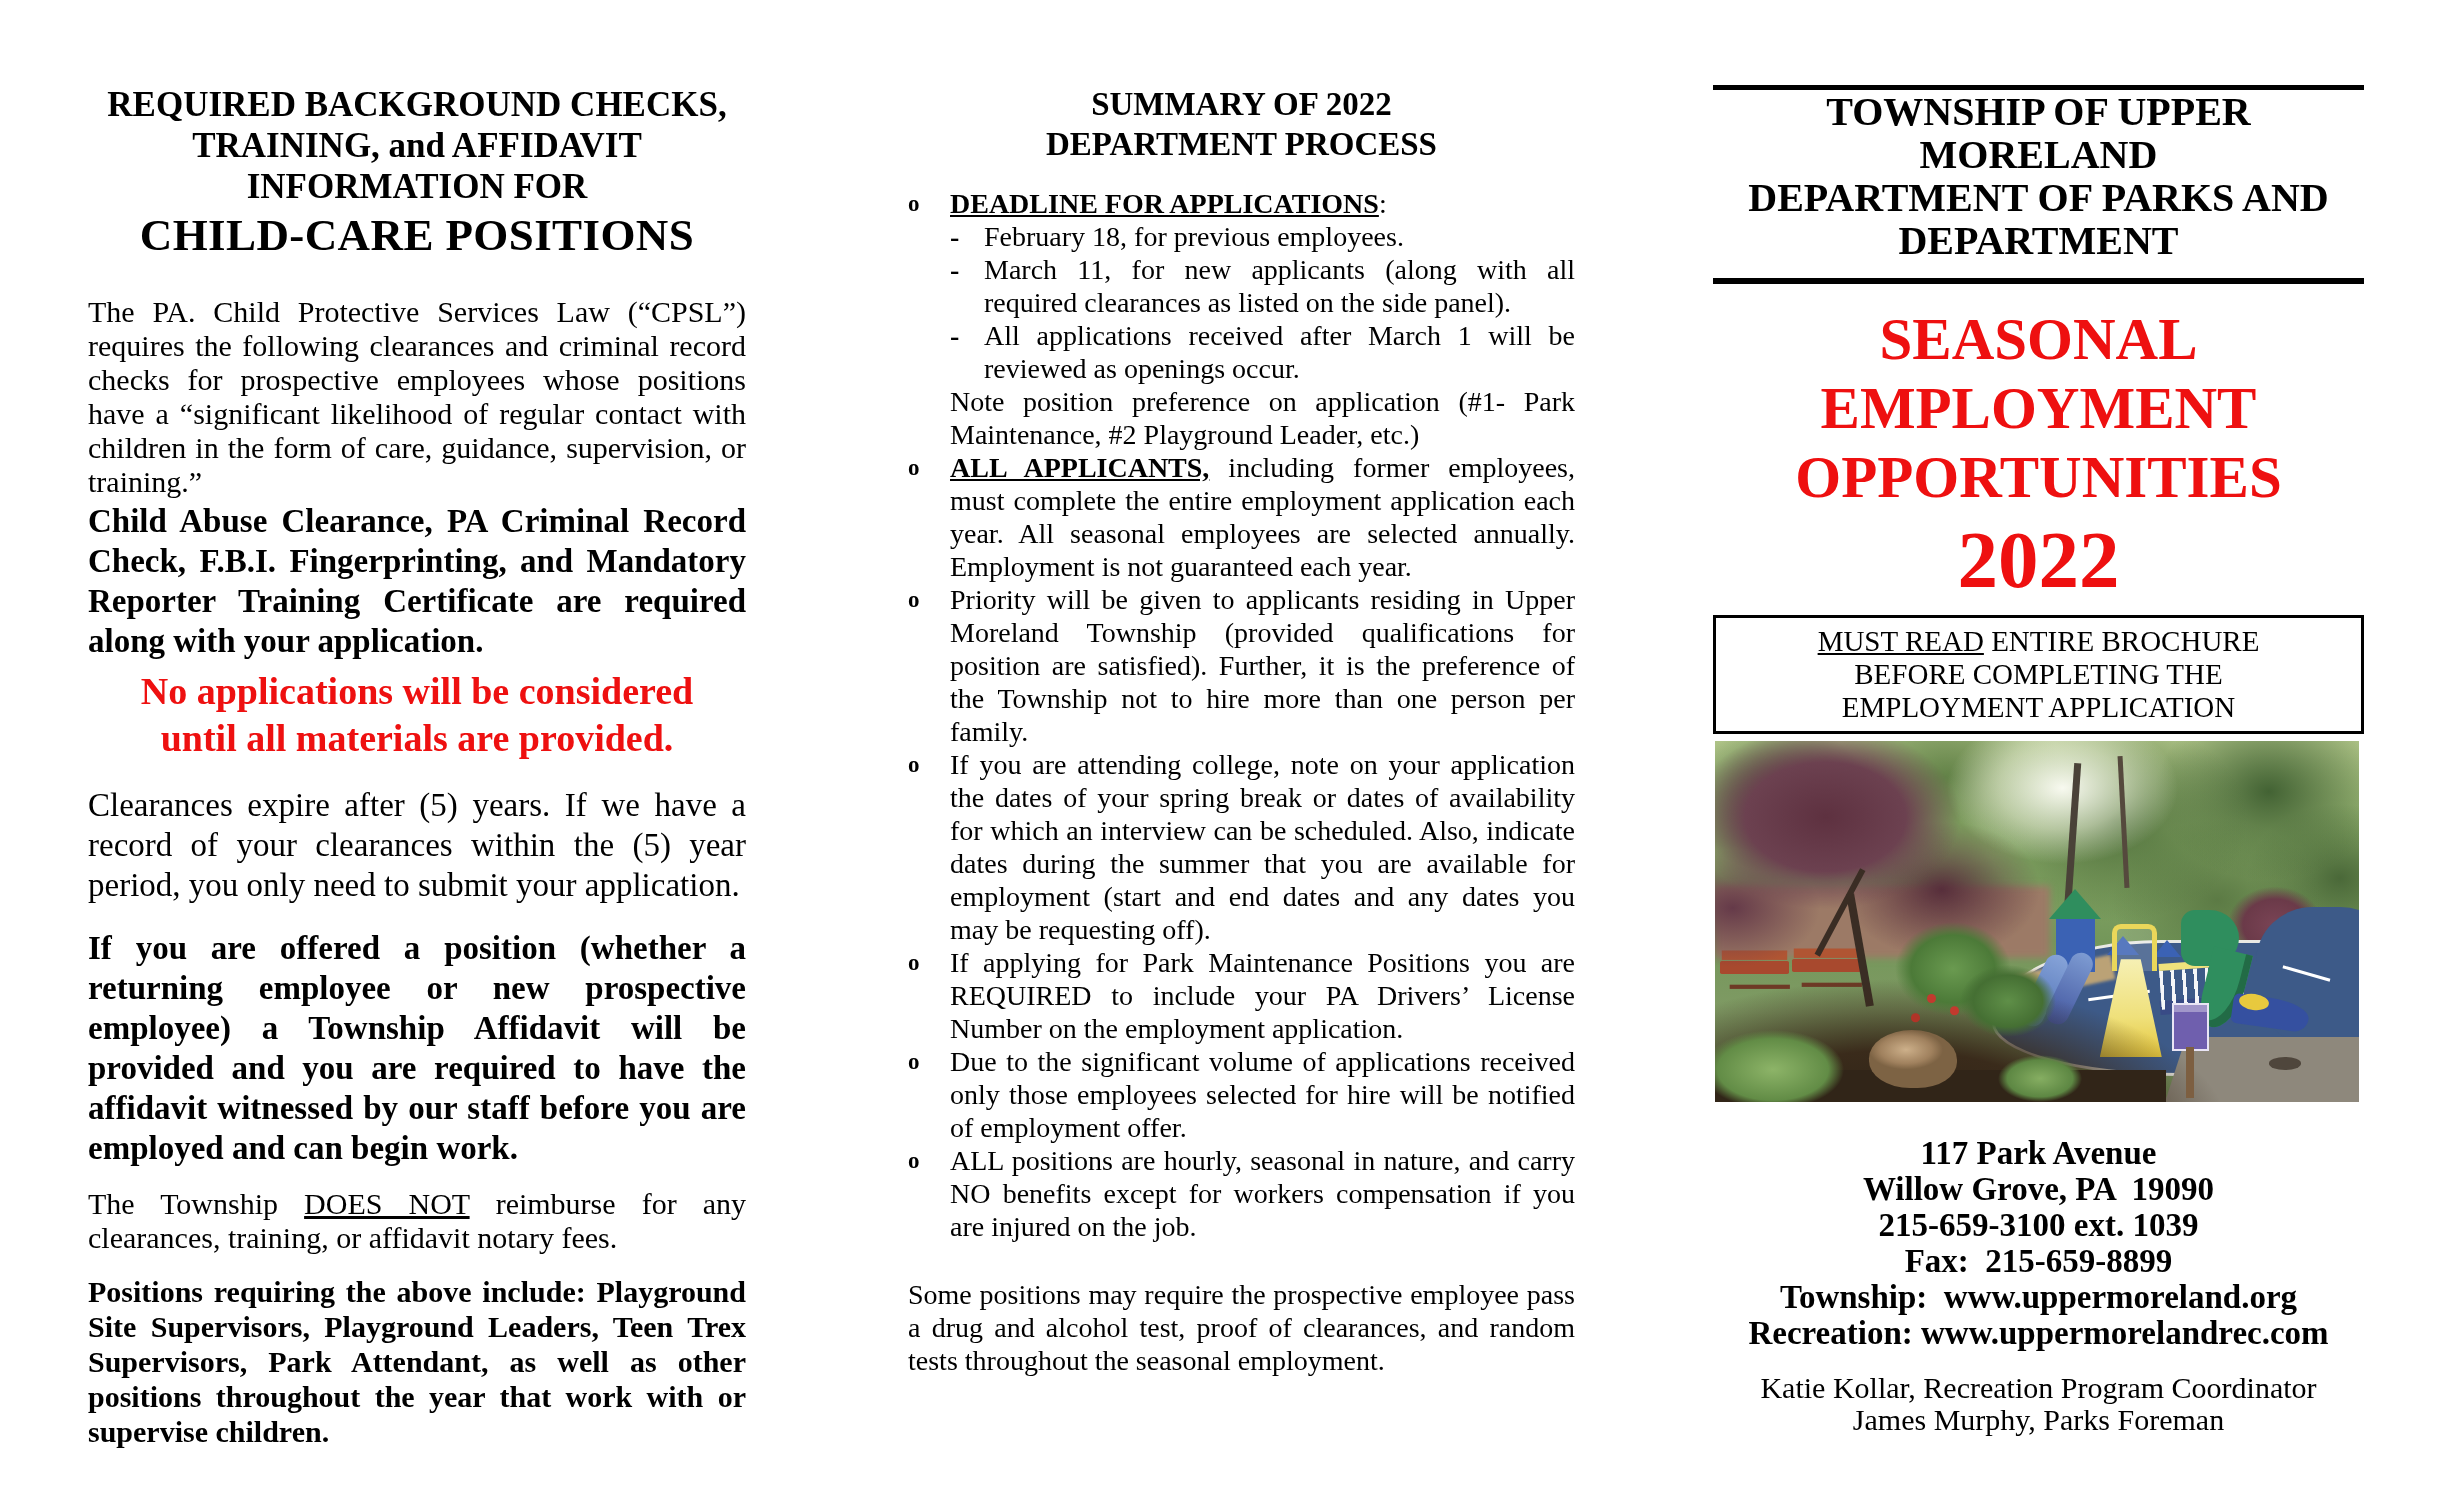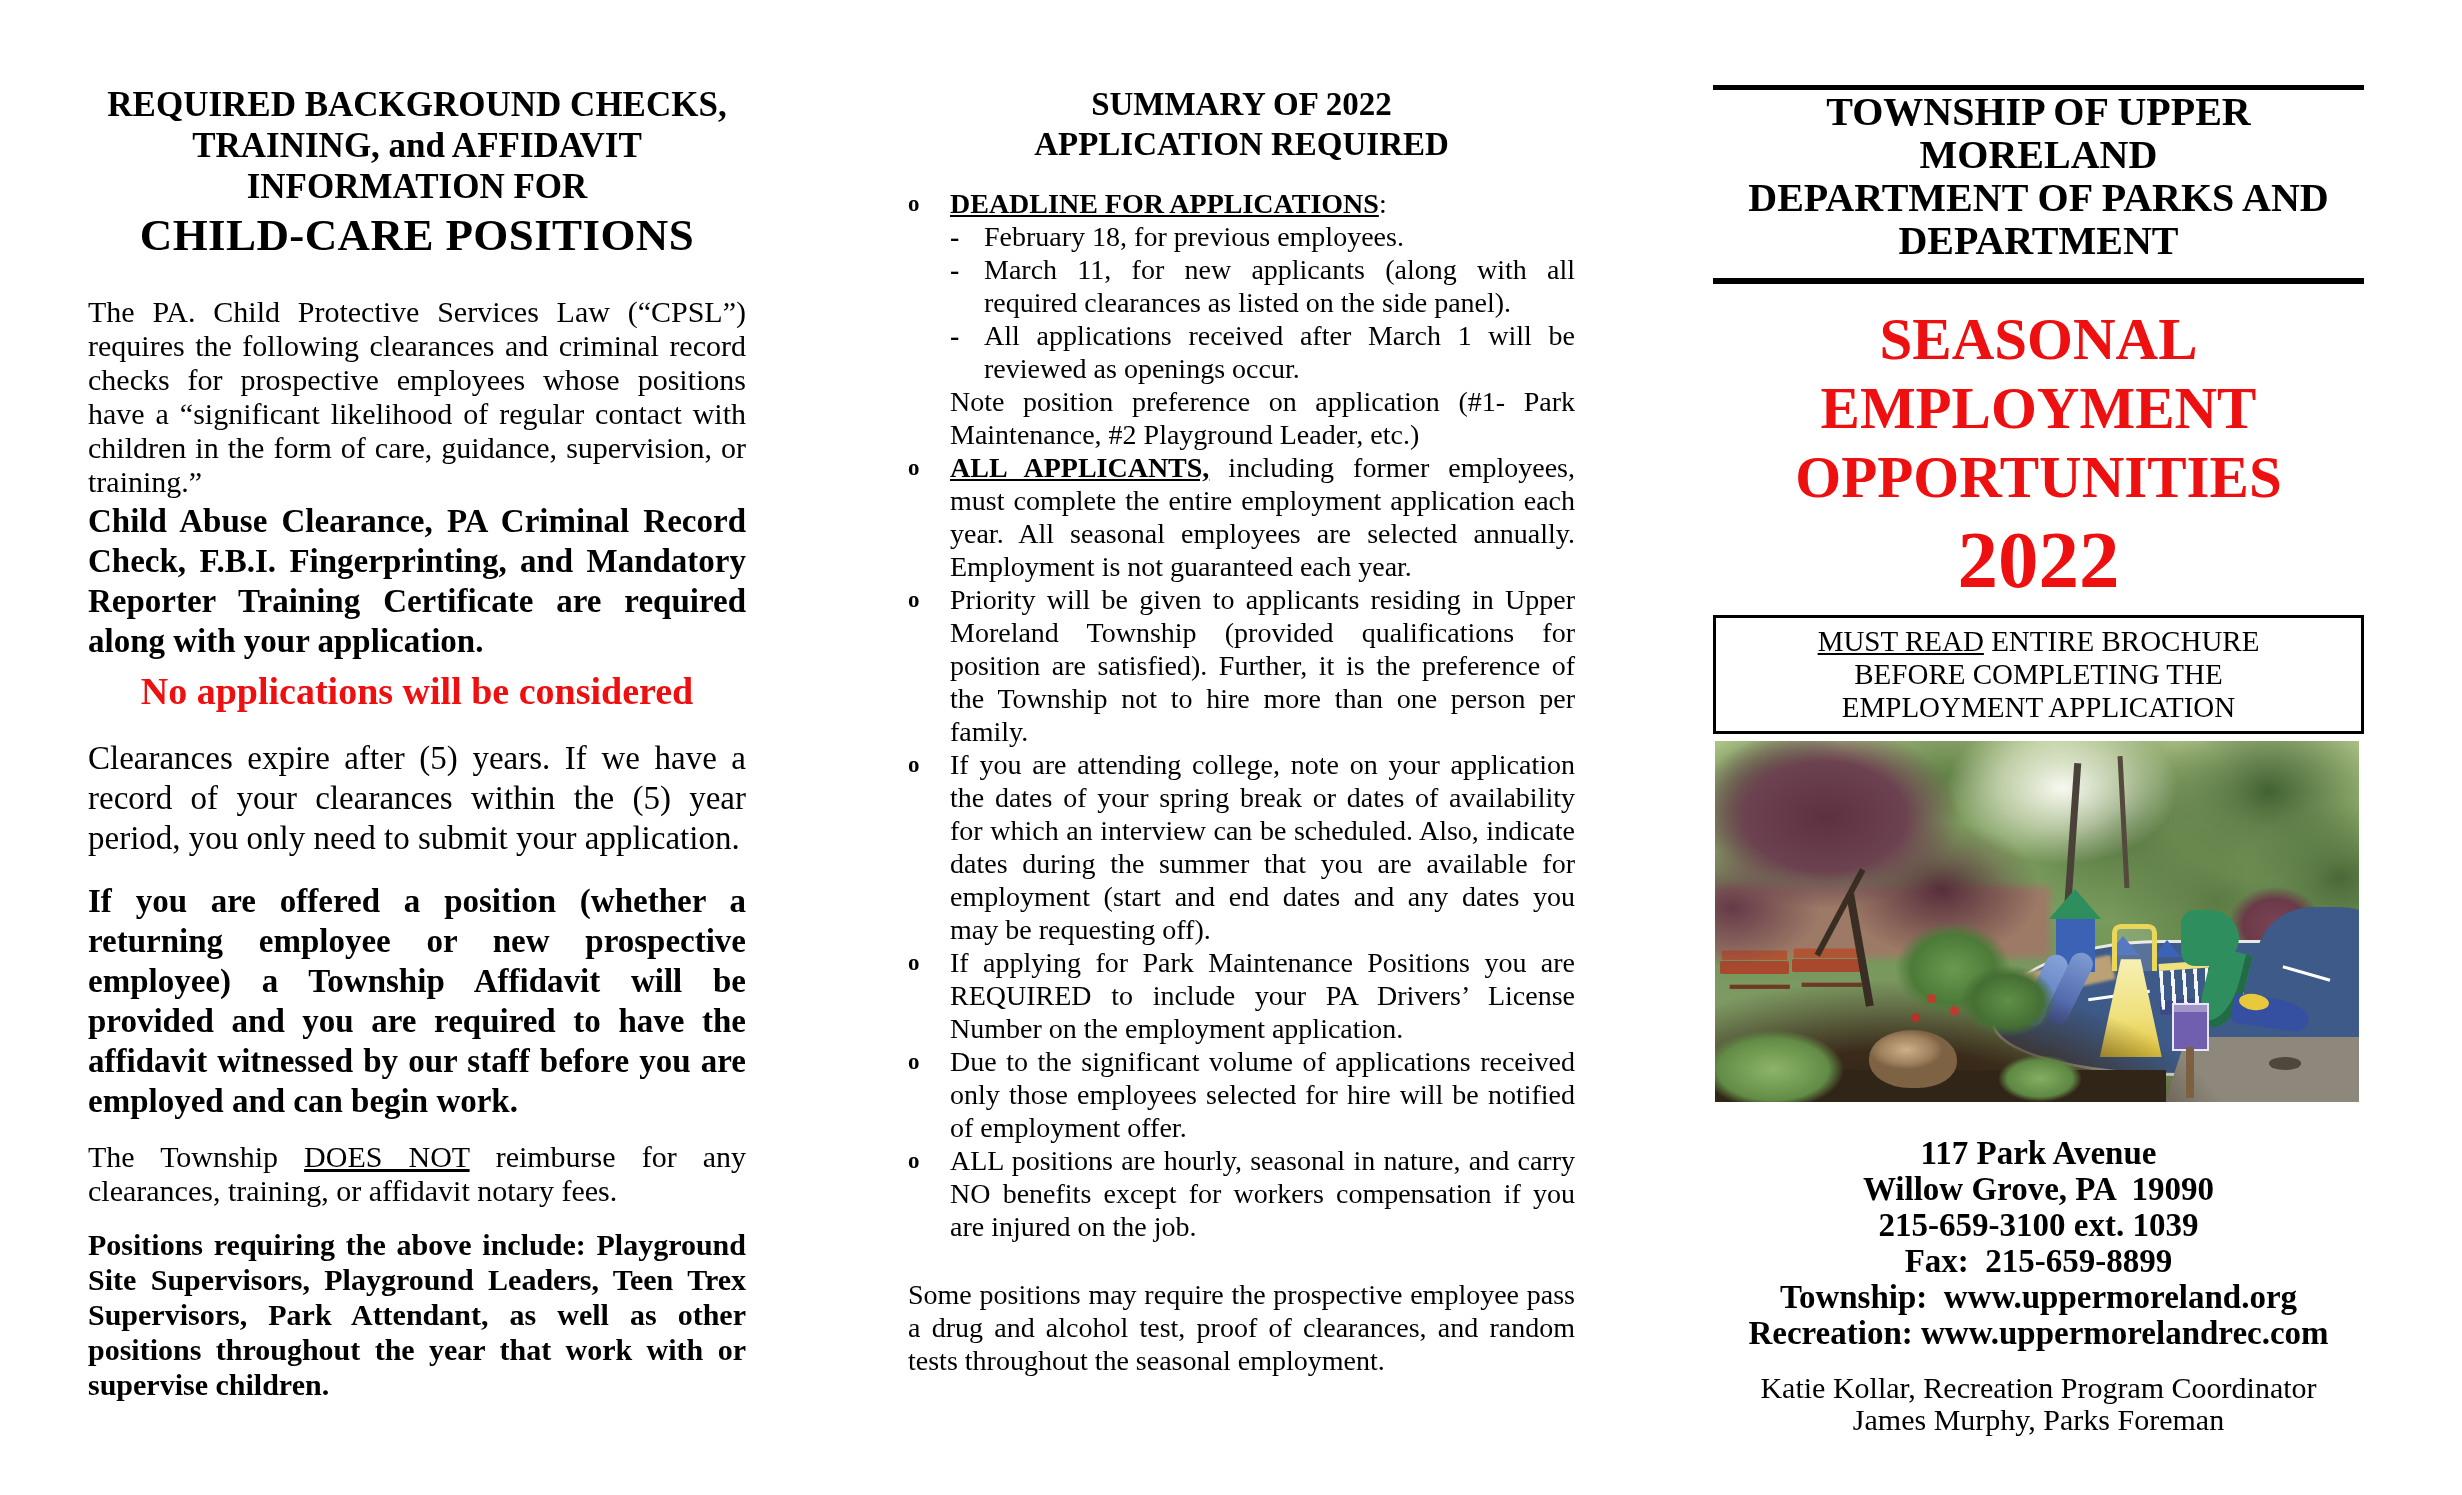--- a/index.html
+++ b/index.html
@@ -128,33 +128,34 @@
   <div class="lh-line">REQUIRED BACKGROUND CHECKS,</div>
   <div class="lh-line">TRAINING, and AFFIDAVIT</div>
   <div class="lh-line">INFORMATION FOR</div>
   <div class="lh-big">CHILD-CARE POSITIONS</div>
 
   <p class="lc-p1 just">The PA. Child Protective Services Law (“CPSL”) requires the following clearances and criminal record checks for prospective employees whose positions have a “significant likelihood of regular contact with children in the form of care, guidance, supervision, or training.”</p>
   <p class="lc-bold1 just">Child Abuse Clearance, PA Criminal Record Check, F.B.I. Fingerprinting, and Mandatory Reporter Training Certificate are required along with your application.</p>
 
   <div class="red-block">
     <div class="red-line">No applications will be considered</div>
+    <div class="red-line">until all materials are provided.</div>
   </div>
 
   <p class="lc-p2 just">Clearances expire after (5) years. If we have a record of your clearances within the (5) year period, you only need to submit your application.</p>
   <p class="lc-bold2 just">If you are offered a position (whether a returning employee or new prospective employee) a Township Affidavit will be provided and you are required to have the affidavit witnessed by our staff before you are employed and can begin work.</p>
 
   <p class="lc-p4 just"><span>The Township </span><span class="u">DOES NOT</span><span> reimburse for any clearances, training, or affidavit notary fees.</span></p>
 
   <p class="lc-bold3 just">Positions requiring the above include: Playground Site Supervisors, Playground Leaders, Teen Trex Supervisors, Park Attendant, as well as other positions throughout the year that work with or supervise children.</p>
 </section>
 
 <section class="col col-mid">
   <div class="mh-line">SUMMARY OF 2022</div>
-  <div class="mh-line">APPLICATION REQUIRED</div>
+  <div class="mh-line">DEPARTMENT PROCESS</div>
 
   <div class="bullet-list" id="bullet-list">
       <div class="bullet-row">
         <span class="bullet-marker">o</span>
         <div class="bullet-body">
           <div class="bullet-text just"><span class="bu">DEADLINE FOR APPLICATIONS</span>:</div>
           <div class="sub-row">
             <span class="sub-dash">-</span>
             <div class="sub-text just">February 18, for previous employees.</div>
           </div>

